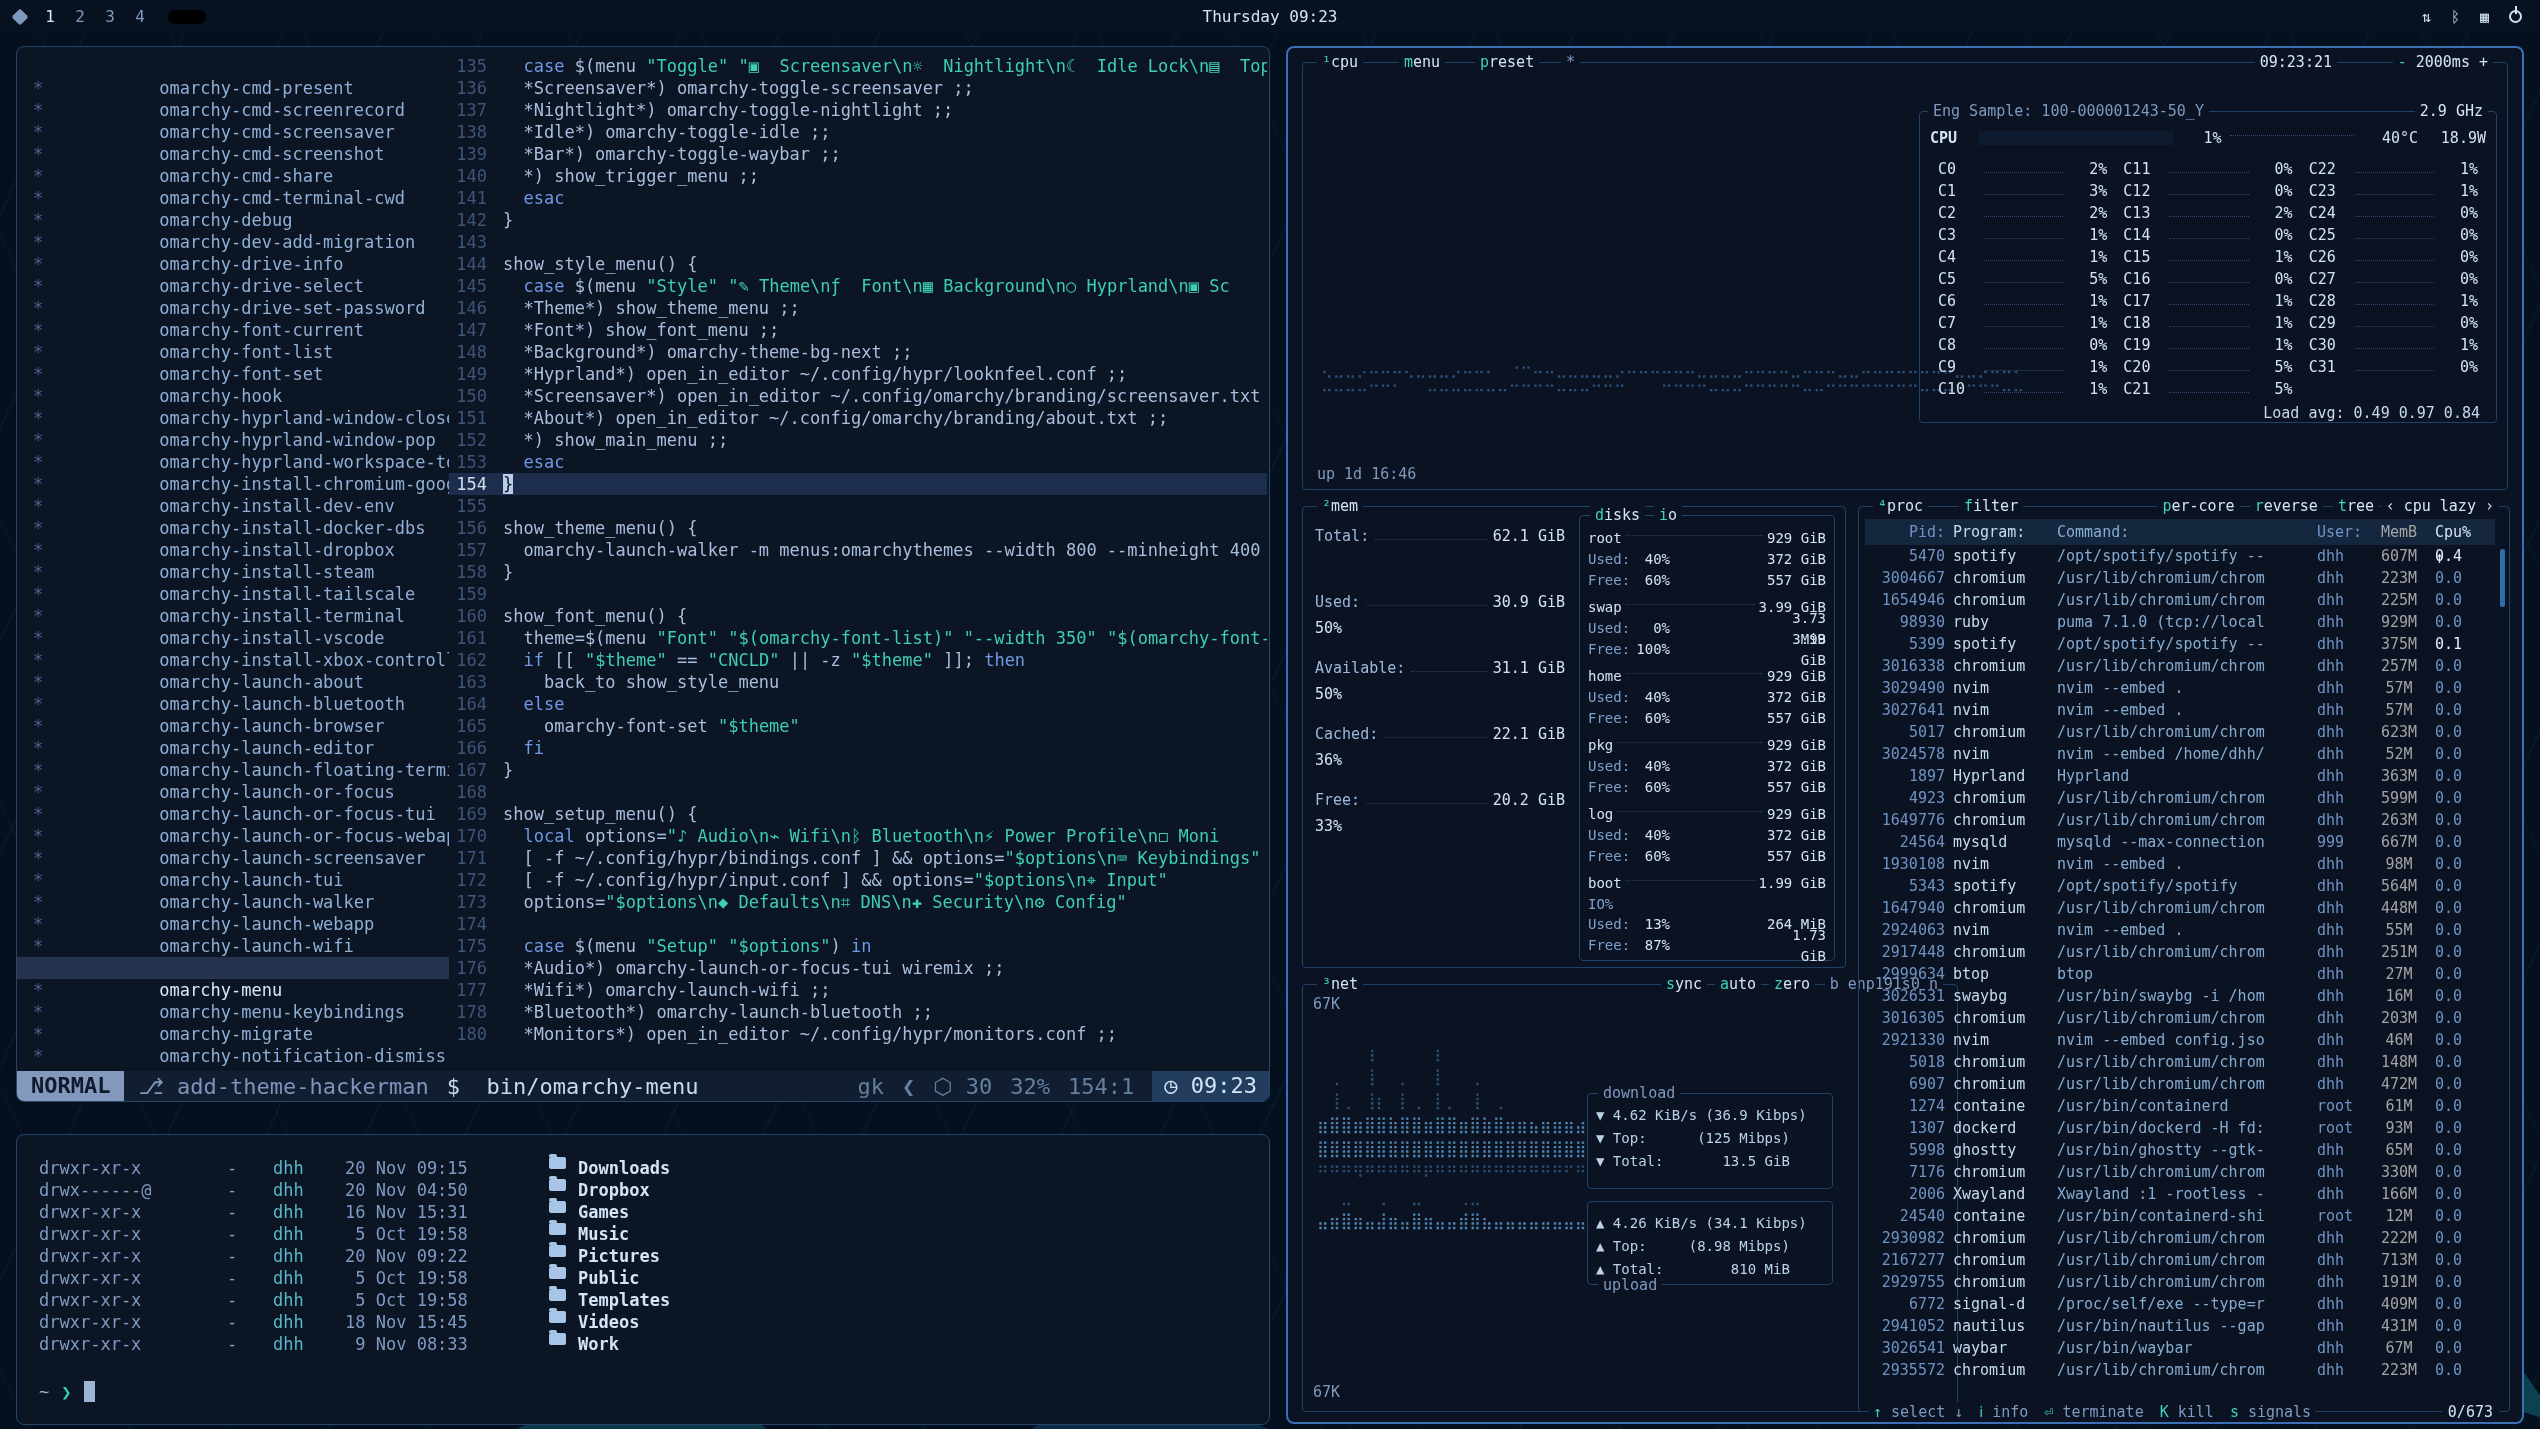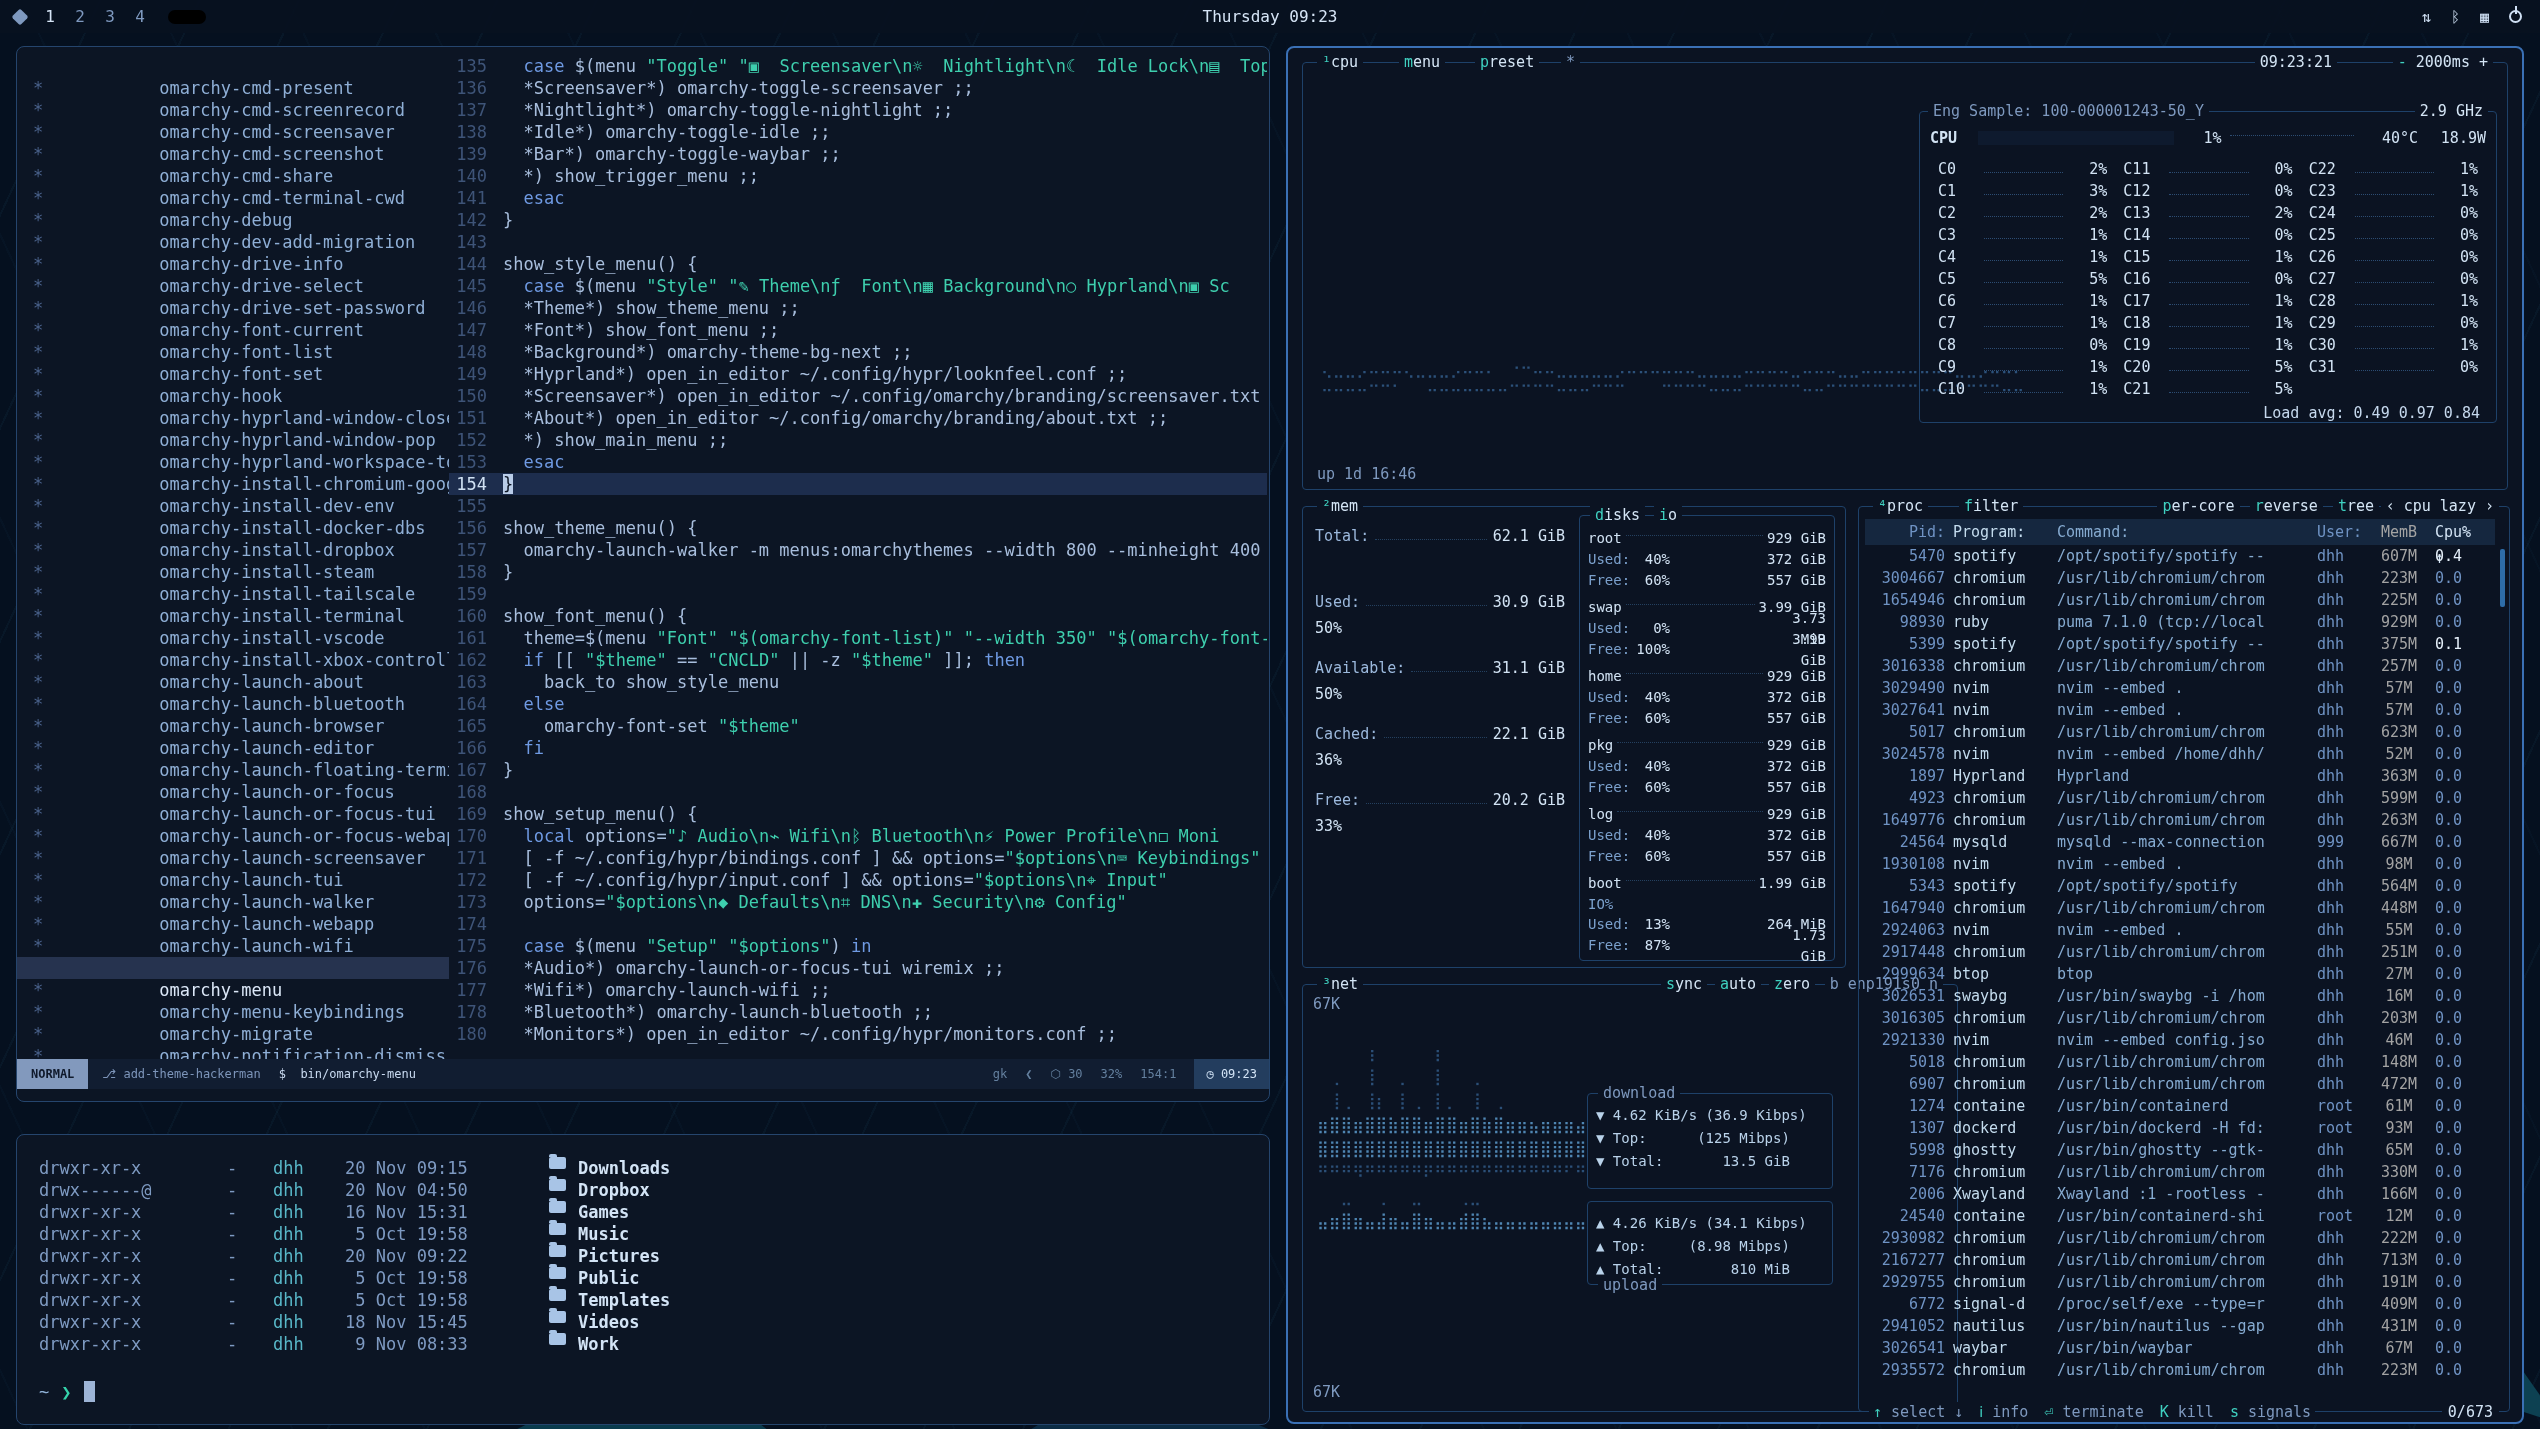--- a/index.html
+++ b/index.html
@@ -37,21 +37,21 @@
   .frow.active .fname{color:#dce8f8}
   #code-pane{position:absolute;left:432px;top:8px;right:2px;bottom:32px;overflow:hidden;font-size:17px}
   .cl{display:flex;height:22px;line-height:22px}
   .cl .ln{width:54px;text-align:right;padding-right:16px;color:#3e5478;flex:none}
   .cl .ct{white-space:pre;color:#a8bedd;overflow:hidden}
   .kw{color:#6f9ae3}
   .str{color:#3ecfae}
   .cl.cur{background:#1d2d4d}
   .cl.cur .ln{color:#cfe0f2}
   .cursor{background:#b9cce8;color:#0c1524}
-  #statusbar{position:absolute;left:0;right:0;bottom:12px;height:30px;background:#111d31;display:flex;align-items:center;font-size:12px;color:#7d95ba}
+  #statusbar{position:absolute;left:0;right:0;bottom:0;height:30px;background:#111d31;display:flex;align-items:center;font-size:22px;color:#7d95ba}
   .mode{background:#8299bd;color:#101a2c;font-weight:bold;padding:0 14px;height:30px;line-height:30px}
   .branch{margin-left:14px;color:#7d95ba}
   .scmd{margin-left:18px;color:#c9daf0}
   .sb-right{margin-left:auto;display:flex;align-items:center;gap:18px;padding-right:0}
   .sb-right .dimseg{color:#64809f}
   .timechip{background:#233d5e;color:#d3e4f6;height:30px;line-height:30px;padding:0 12px}
 
   
   #term-body{position:absolute;inset:0;padding:22px 0 0 22px;font-size:17px}
   .trow{display:flex;height:22px;line-height:22px;white-space:pre;align-items:flex-start}

